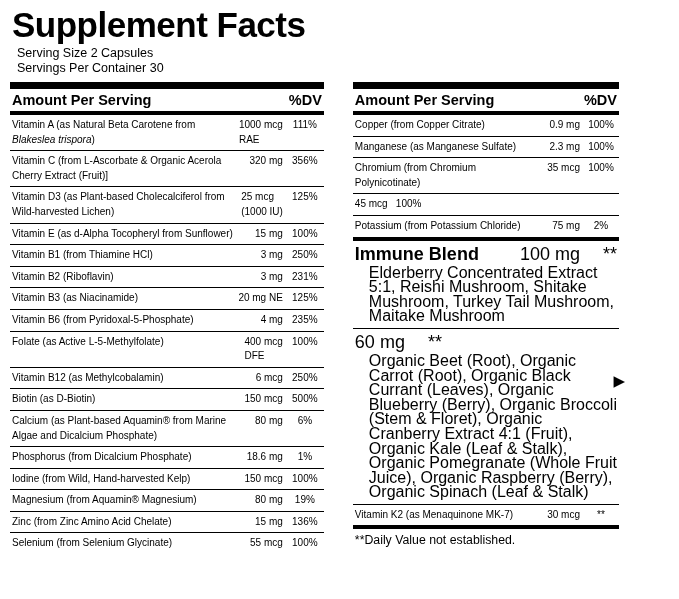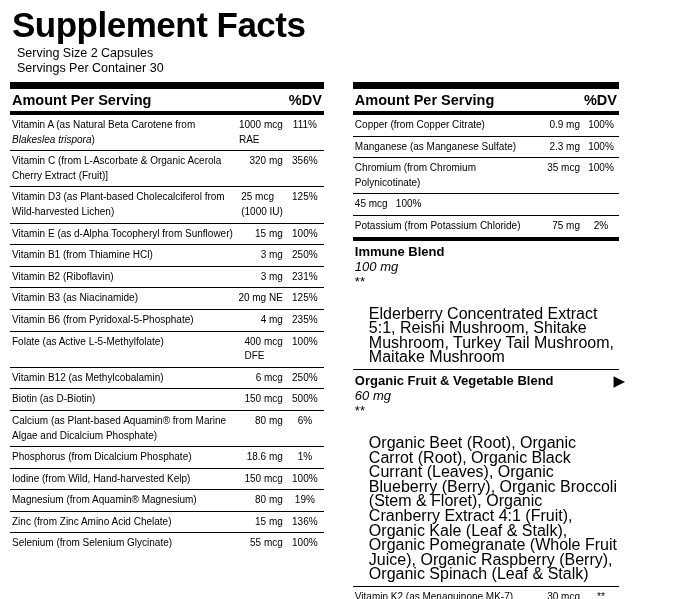--- a/index.html
+++ b/index.html
@@ -88,27 +88,26 @@
   }
   .row .dv {
     flex: 0 0 34px;
     text-align: center;
   }
   .col.right .row .dv { flex: 0 0 32px; }
   .italic { font-style: italic; }
   .blend-head {
     display: flex;
     align-items: baseline;
-    font-size: 13px;
+    font-size: 18px;
     font-weight: bold;
     padding: 3px 2px 1px 2px;
-    flex-direction: column;
   }
   .blend-head .nm { flex: 1 1 auto; }
-  .blend-head .amt { flex: 0 0 auto; font-weight: normal; padding-right: 5px; text-align: center; font-style: italic; }
+  .blend-head .amt { flex: 0 0 auto; font-weight: normal; padding-right: 5px; text-align: center; }
   .blend-head .dv { flex: 0 0 32px; text-align: right; font-weight: normal; }
   .blend-body {
     font-size: 16px;
     line-height: 14.6px;
     padding: 0 2px 4px 16px;
   }
   .footnote {
     font-size: 12.3px;
     padding: 4px 2px 0 2px;
   }
@@ -269,21 +268,20 @@
       <div class="rule-med"></div>
       <div id="blends">
           <div class="blend-head">
             <span class="nm">Immune Blend</span>
             <span class="amt">100 mg</span>
             <span class="dv">**</span>
           </div>
           <div class="blend-body">Elderberry Concentrated Extract 5:1, Reishi Mushroom, Shitake Mushroom, Turkey Tail Mushroom, Maitake Mushroom</div>
           <div class="rule-thin"></div>
           <div class="blend-head">
-            <span class="nm">Organic Fruit &amp; Vegetable Blend</span>
             <span class="amt">60 mg</span>
             <span class="dv">**</span>
           </div>
           <div class="blend-body">Organic Beet (Root), Organic Carrot (Root), Organic Black Currant (Leaves), Organic Blueberry (Berry), Organic Broccoli (Stem &amp; Floret), Organic Cranberry Extract 4:1 (Fruit), Organic Kale (Leaf &amp; Stalk), Organic Pomegranate (Whole Fruit Juice), Organic Raspberry (Berry), Organic Spinach (Leaf &amp; Stalk)</div>
         </div>
       <div class="rule-thin"></div>
       <div class="row first">
         <span class="nm">Vitamin K2 (as Menaquinone MK-7)</span>
         <span class="amt">30 mcg</span>
         <span class="dv">**</span>

